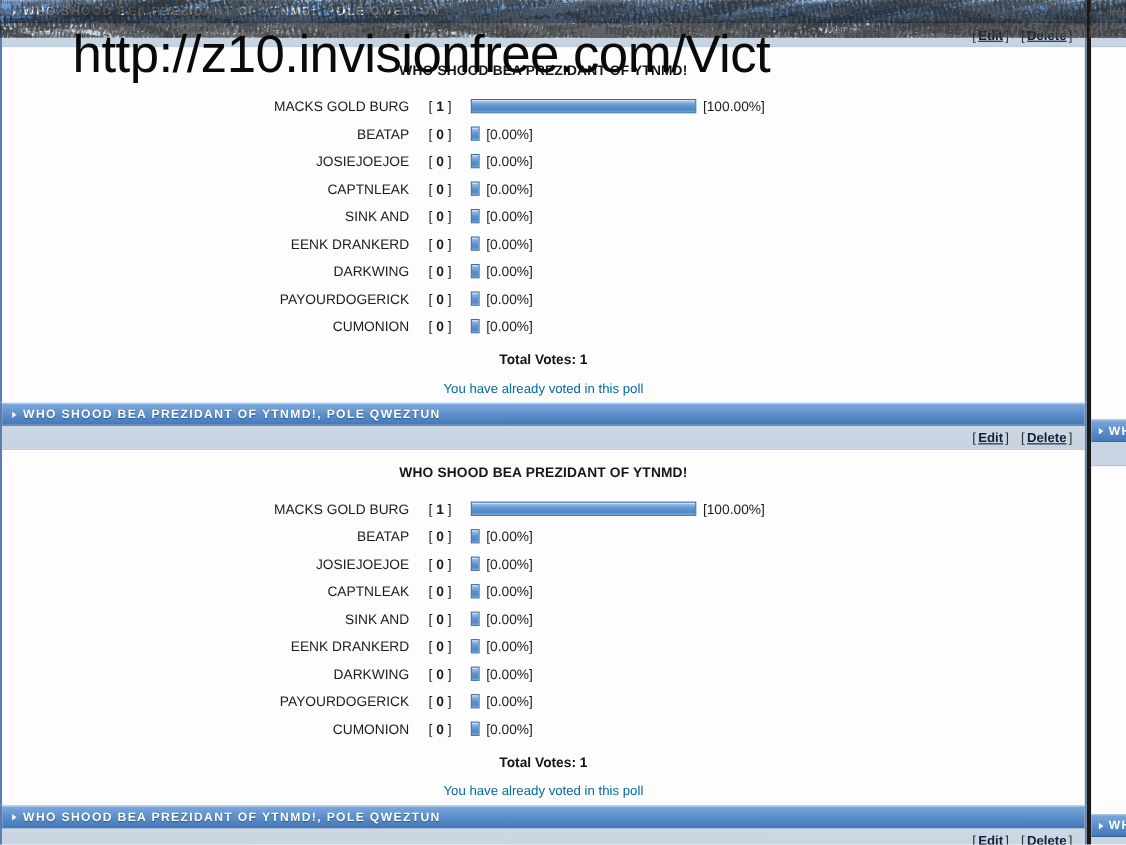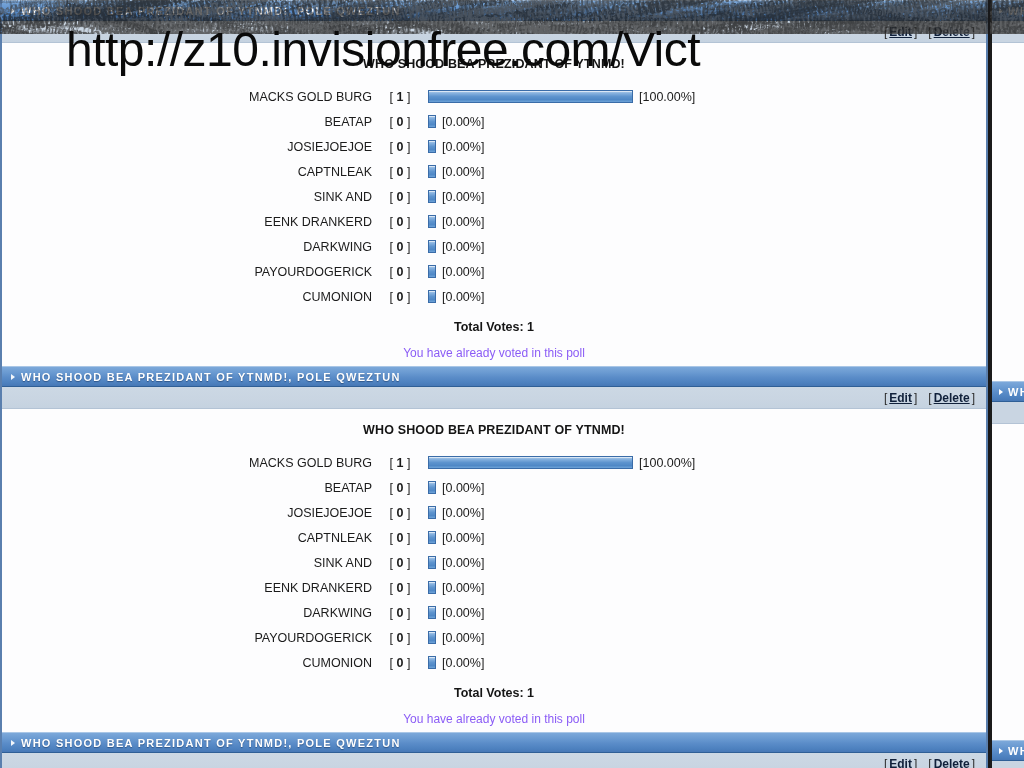--- a/index.html
+++ b/index.html
@@ -164,21 +164,21 @@
     text-align: center;
     font-size: 12.5px;
     font-weight: bold;
     color: #151515;
     margin-top: 11px;
   }
 
   .poll-note {
     text-align: center;
     font-size: 12px;
-    color: #8b5cf6;
+    color: #0369a1;
     margin-top: 12px;
     white-space: nowrap;
   }
 
   
   .mini-head {
     height: 21px;
     background: linear-gradient(to bottom,
        #7ca8da 0%, #6b9bd2 28%, #5a8cc8 55%, #4e82c0 80%, #4778b6 100%);
     border-top: 1px solid #a9c6e6;

